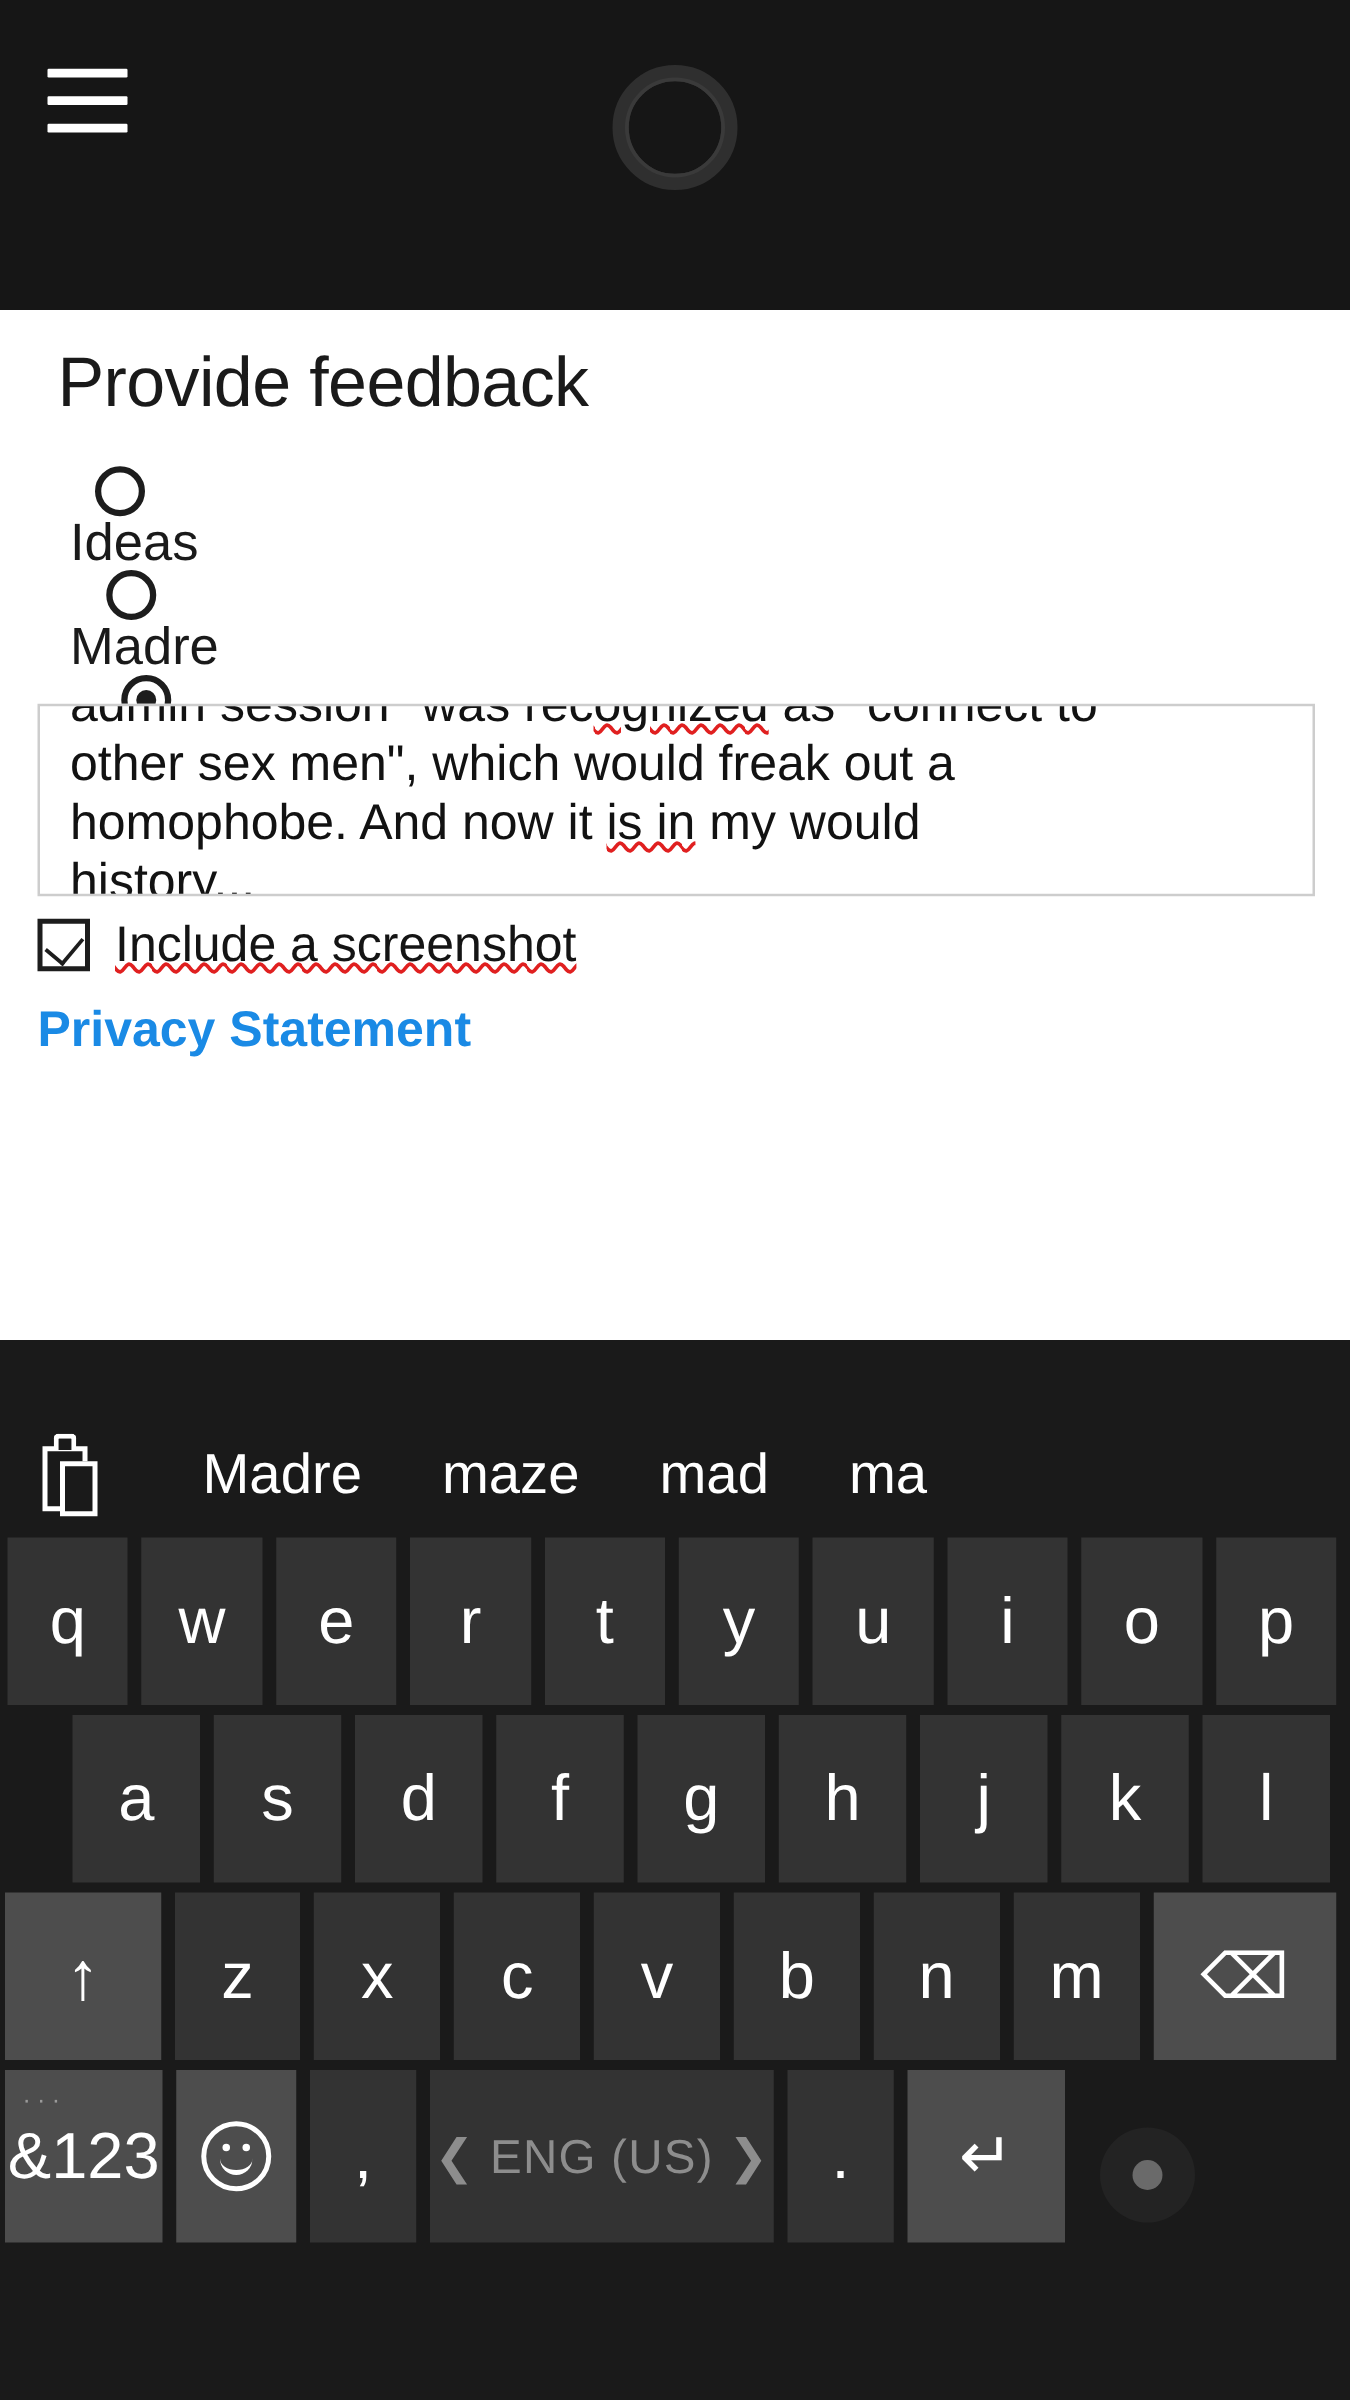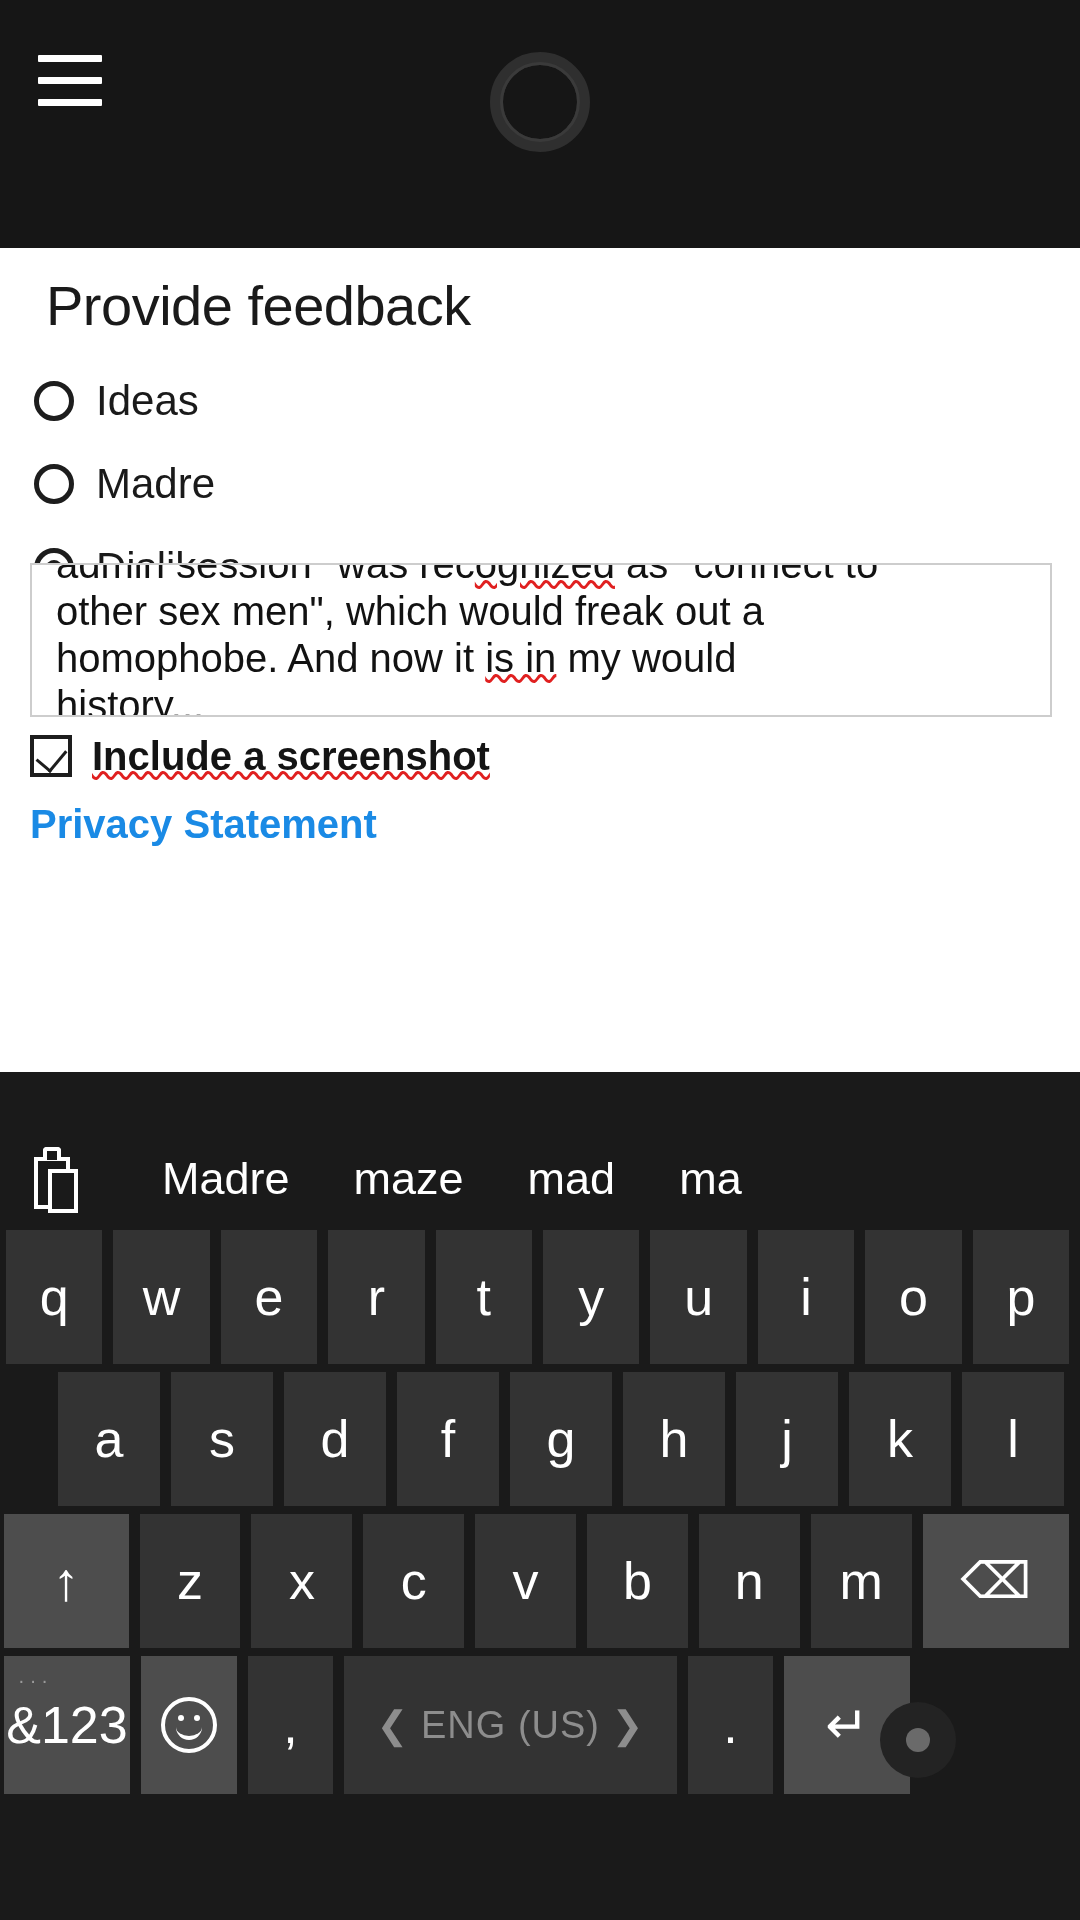--- a/index.html
+++ b/index.html
@@ -78,20 +78,21 @@
     letter-spacing: -0.5px;
     line-height: 1;
   }
 
   .radio-row {
     position: absolute;
     left: 34px;
     display: flex;
     align-items: center;
     height: 56px;
+    flex-direction: column;
   }
   .radio-row[data-index="0"] { top: 125px; }
   .radio-row[data-index="1"] { top: 208px; }
   .radio-row[data-index="2"] { top: 292px; }
 
   .radio-mark {
     width: 40px;
     height: 40px;
     border-radius: 50%;
     border: 5px solid #1d1d1d;
@@ -174,21 +175,21 @@
     top: 4px;
     width: 16px;
     height: 24px;
     border-right: 3px solid #1d1d1d;
     border-bottom: 3px solid #1d1d1d;
     transform: rotate(40deg);
   }
   .checkbox-label {
     margin-left: 20px;
     font-size: 40px;
-    font-weight: 700;
+    font-weight: 400;
     color: #141414;
     line-height: 1;
     text-decoration: underline;
     text-decoration-color: #e02020;
     text-decoration-style: wavy;
     text-decoration-thickness: 3px;
     text-underline-offset: 1px;
   }
   .privacy-link {
     position: absolute;
@@ -305,21 +306,21 @@
   .row3 { padding-left: 4px; box-sizing: border-box; }
   .row3 .key { width: 102px; margin-right: 11px; }
   .row3 .key.shift-key { width: 126px; }
   .row3 .key.backspace-key { width: 148px; }
 
   .row4 { padding-left: 4px; box-sizing: border-box; }
   .row4 .key { margin-right: 11px; }
   .row4 .key.sym-key { width: 126px; }
   .row4 .key.emoji-key { width: 96px; }
   .row4 .key.comma-key { width: 85px; }
-  .row4 .key.spacebar { width: 333px; }
+  .row4 .key.spacebar { width: 275px; }
   .row4 .key.period-key { width: 85px; }
   .row4 .key.enter-key { width: 126px; }
 
   .sym-dots {
     position: absolute;
     left: 14px;
     top: 14px;
     font-size: 20px;
     color: #9a9a9a;
     letter-spacing: 5px;

